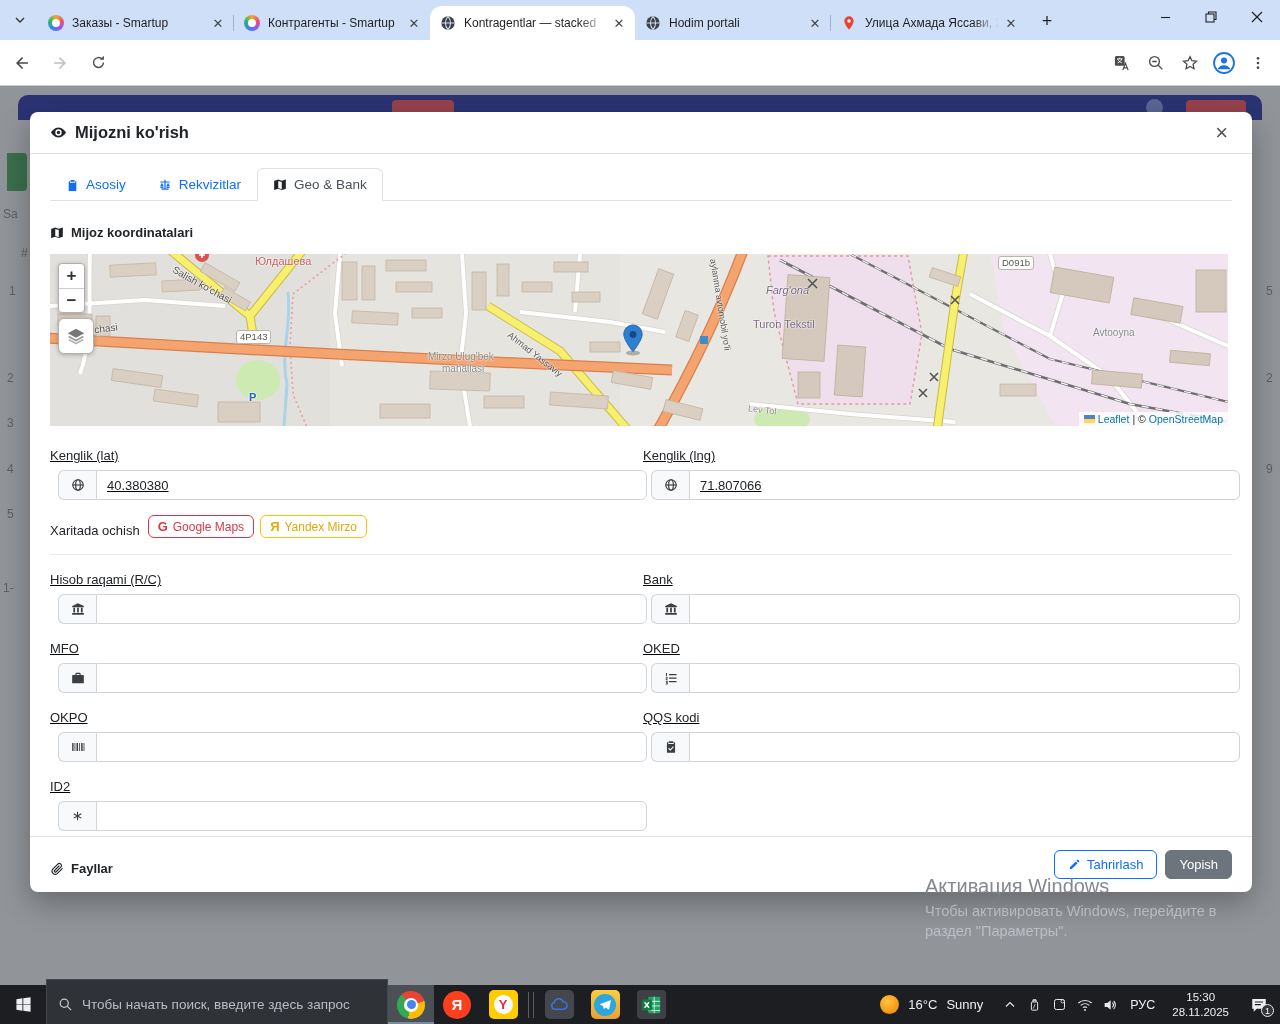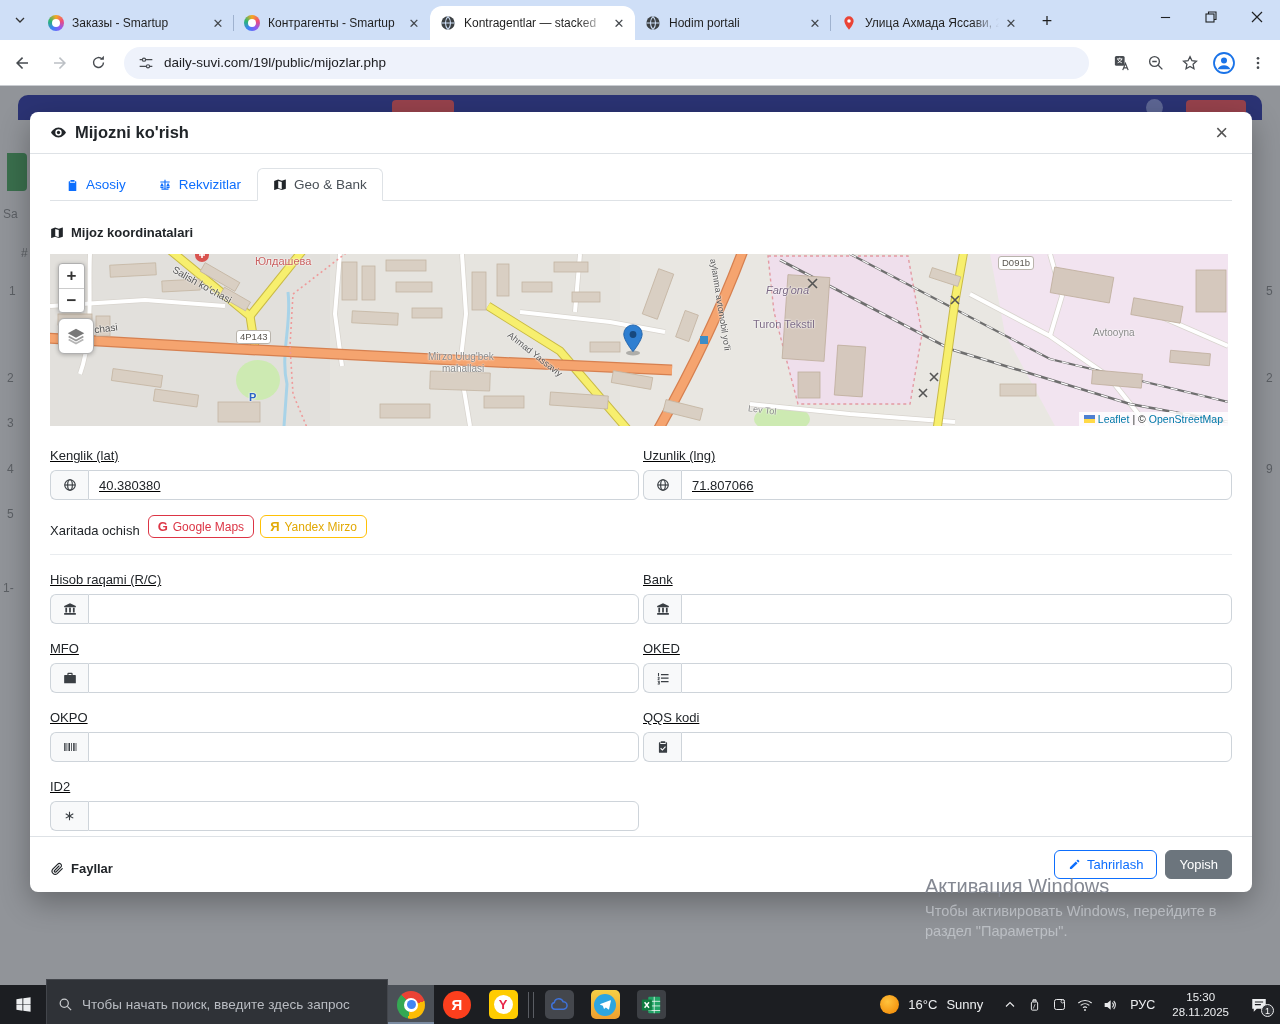--- a/index.html
+++ b/index.html
@@ -64,21 +64,21 @@
   .zoom-btn + .zoom-btn { border-top:1px solid #ccc; }
   .layers-ctl { position:absolute; left:8px; top:64px; width:36px; height:36px; background:#fff; border:1px solid #b0b0b0; border-radius:6px; display:flex; align-items:center; justify-content:center; box-shadow:0 1px 4px rgba(0,0,0,.25); }
   .map-attr { position:absolute; right:0; bottom:0; background:rgba(255,255,255,.82); font-size:10.5px; color:#333; padding:1px 5px; display:flex; align-items:center; gap:3px; }
   .map-attr a { color:#0078a8; text-decoration:none; }
   .ua-flag { width:11px; height:8px; display:inline-block; background:linear-gradient(#4e7fd0 50%, #ffd948 50%); }
 
   
   .frow { display:flex; gap:4px;text-decoration:underline; }
   .fcol { flex:1; min-width:0; }
   .flabel { font-size:13px; color:#212529; margin-bottom:7px; }
-  .igroup { display:flex; height:30px; width:100%; }
+  .igroup { display:flex; height:30px; width:100%;margin-left:8px; }
   .iprefix { width:38px; background:#f8f9fa; border:1px solid #ced4da; border-right:0; border-radius:6px 0 0 6px; display:flex; align-items:center; justify-content:center; color:#3a3f44; }
   .ifield { flex:1; border:1px solid #ced4da; border-radius:0 6px 6px 0; font-size:13px; color:#212529; padding:0 10px; font-family:"Liberation Sans",sans-serif; background:#fff; outline:none; min-width:0; }
   .form-row { margin-top:17px; }
   .openmap-row { margin-top:15px; display:flex; align-items:flex-end; }
   .openmap-label { font-size:13px; color:#212529; margin-right:8px; }
   .map-btn { display:inline-flex; align-items:center; gap:5px; font-size:12px; padding:3px 9px; border-radius:6px; background:#fff; margin-right:6px; }
   .map-btn.g { border:1px solid #dc3545; color:#dc3545; }
   .map-btn.y { border:1px solid #ffc107; color:#e2a906; }
   .map-btn .bicon { font-weight:bold; font-size:13px; }
   .hr { border:0; border-top:1px solid #e9ecef; margin-top:16px; }
@@ -197,30 +197,20 @@
     <div class="nav-ico">
       <svg class="svgi" width="18" height="18" viewBox="0 0 24 24">
           <path d="M4 11h12l-5.5-5.5L12 4l8 8-8 8-1.5-1.5L16 13H4z" fill="#bcc0c5"></path>
         </svg>
     </div>
     <div class="nav-ico">
       <svg class="svgi" width="17" height="17" viewBox="0 0 24 24">
           <path d="M19 12a7 7 0 11-2.05-4.95" fill="none" stroke="#474b50" stroke-width="2"></path>
           <path d="M19.6 2.6v5.6H14z" fill="#474b50"></path>
         </svg>
-    </div>
-    <div class="urlbar">
-      <svg class="svgi" width="16" height="16" viewBox="0 0 24 24">
-          <g fill="none" stroke="#474b50" stroke-width="1.8">
-            <circle cx="9" cy="7" r="2.4"></circle>
-            <path d="M2.5 7H6.5M11.5 7h10M2.5 17h10M17.5 17h4"></path>
-            <circle cx="15" cy="17" r="2.4"></circle>
-          </g>
-        </svg>
-      <span class="url">daily-suvi.com/19l/public/mijozlar.php</span>
     </div>
     <div class="toolbar-right">
       <div class="nav-ico">
         <svg class="svgi" width="18" height="18" viewBox="0 0 24 24">
             <rect x="2.5" y="2.5" width="13" height="13" rx="2" fill="#474b50"></rect>
             <path d="M5.5 6.5h7M9 4.8v1.7M6.2 6.5c.8 2.6 3.4 4.6 5.6 5.2M11.8 6.5c-.8 2.6-3.4 4.6-5.6 5.2" stroke="#fff" stroke-width="1.2" fill="none"></path>
             <path d="M13 21.5l3.6-9 3.6 9M14.3 18.4h4.6" stroke="#474b50" stroke-width="1.6" fill="none"></path>
           </svg>
       </div>
       <div class="nav-ico">
@@ -491,21 +481,21 @@
                   <svg class="svgi" width="14" height="14" viewBox="0 0 24 24" fill="none" stroke="#3a3f44" stroke-width="2">
                     <circle cx="12" cy="12" r="9"></circle>
                     <ellipse cx="12" cy="12" rx="4" ry="9"></ellipse>
                     <path d="M3 12h18"></path>
                   </svg>
                 </span>
               <input class="ifield" value="40.380380" style="">
             </div>
           </div>
           <div class="fcol">
-            <div class="flabel">Uzunlik (lng)</div>
+            <div class="flabel">Kenglik (lng)</div>
             <div class="igroup">
               <span class="iprefix">
                   <svg class="svgi" width="14" height="14" viewBox="0 0 24 24" fill="none" stroke="#3a3f44" stroke-width="2">
                     <circle cx="12" cy="12" r="9"></circle>
                     <ellipse cx="12" cy="12" rx="4" ry="9"></ellipse>
                     <path d="M3 12h18"></path>
                   </svg>
                 </span>
               <input class="ifield" value="71.807066" style="">
             </div>

